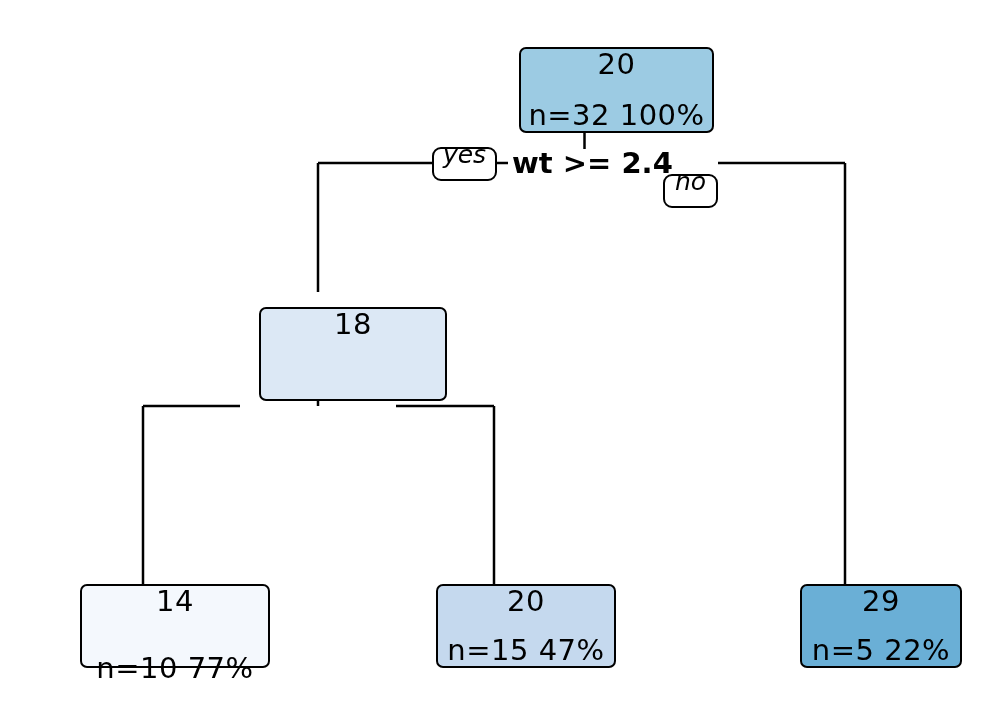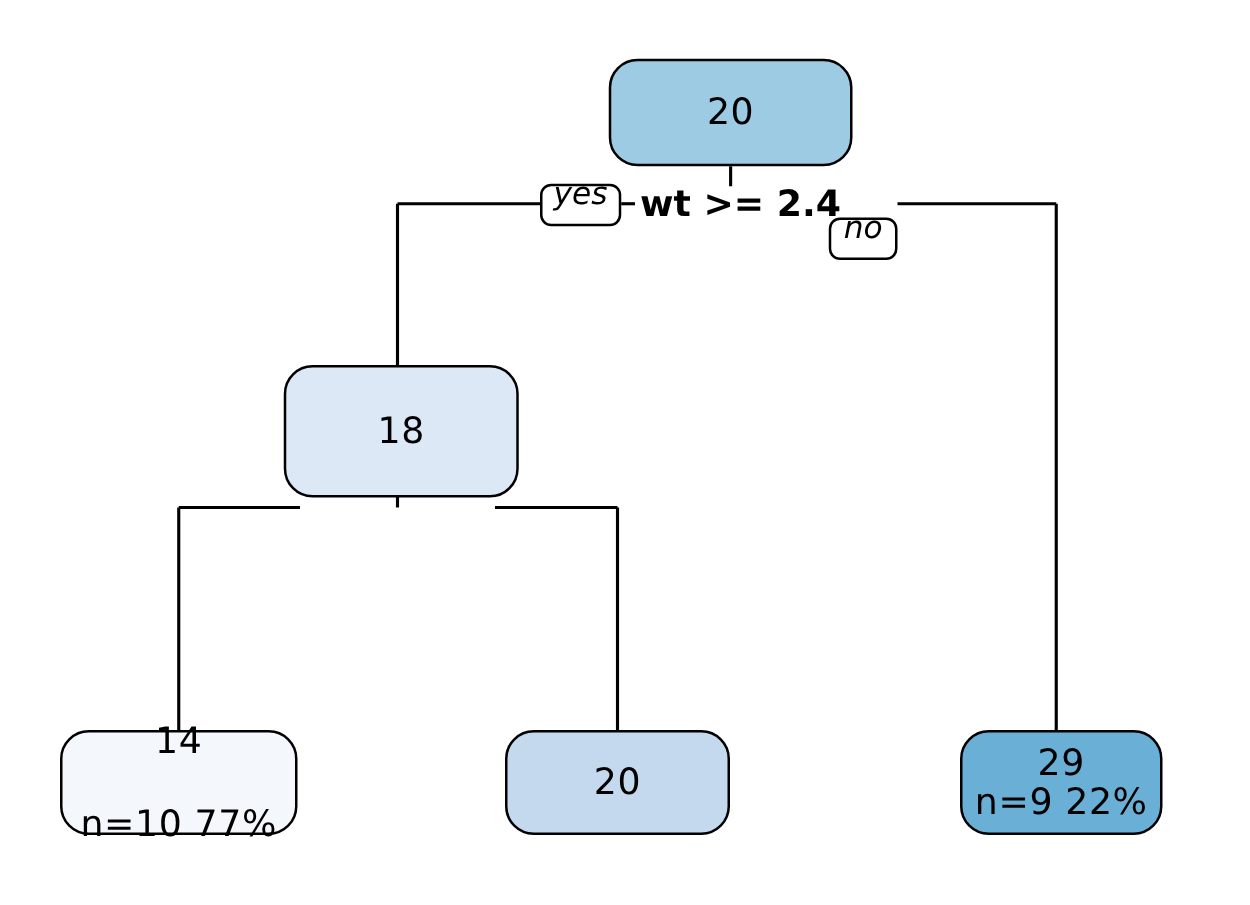--- a/index.html
+++ b/index.html
@@ -21,28 +21,29 @@
     position: absolute;
     left: 0;
     top: 0;
     width: 1000px;
     height: 724px;
   }
   .node {
     position: absolute;
     box-sizing: border-box;
     border: 2.5px solid #000000;
-    border-radius: 23px;
+    border-radius: 7px;
     display: flex;
     flex-direction: column;
     align-items: center;
-    justify-content: center;
+    justify-content: space-between;
     color: #000000;
     line-height: 1.08;
     white-space: nowrap;
+    margin-left: 32px;
   }
   .node-value {
     font-size: 29px;
     letter-spacing: 0.5px;
   }
   .node-stats {
     font-size: 29px;
     letter-spacing: 0.5px;
   }
   .split-label {
@@ -100,46 +101,48 @@
       <path d="M 396 406 L 494 406"></path>
 
       <path d="M 143 406 L 143 584"></path>
 
       <path d="M 494 406 L 494 584"></path>
     </g>
   </svg>
 
   <div class="node" style="left:487px; top:47px; width:195px; height:86px; background:#9CCBE3;">
     <span class="node-value">20</span>
+    <span class="node-stats">n=32  100%</span>
   </div>
 
   <div class="branch-label" style="left:432px; top:147px; width:65px; height:34px;">
     <span>yes</span>
   </div>
 
   <div class="split-label" style="left:508px; top:149px;">
     <span>wt &gt;= 2.4</span>
   </div>
 
   <div class="branch-label" style="left:663px; top:147px; width:55px; height:34px;margin-top:27px;">
     <span>no</span>
   </div>
 
-  <div class="node" style="left:227px; top:292px; width:188px; height:106px; background:#DCE8F5;">
+  <div class="node" style="left:227px; top:307px; width:188px; height:94px; background:#DCE8F5;">
     <span class="node-value">18</span>
   </div>
 
 
   <div class="node" style="left:48px; top:584px; width:190px; height:84px; background:#F4F8FD;gap:36px;">
     <span class="node-value">14</span>
     <span class="node-stats">n=10  77%</span>
   </div>
 
   <div class="node" style="left:404px; top:584px; width:180px; height:84px; background:#C5D9EE;">
     <span class="node-value">20</span>
+    <span class="node-stats">n=15  47%</span>
   </div>
 
   <div class="node" style="left:768px; top:584px; width:162px; height:84px; background:#6AAFD6;">
     <span class="node-value">29</span>
-    <span class="node-stats">n=9  22%</span>
+    <span class="node-stats">n=5  22%</span>
   </div>
 
 </div>
 
 </body></html>

